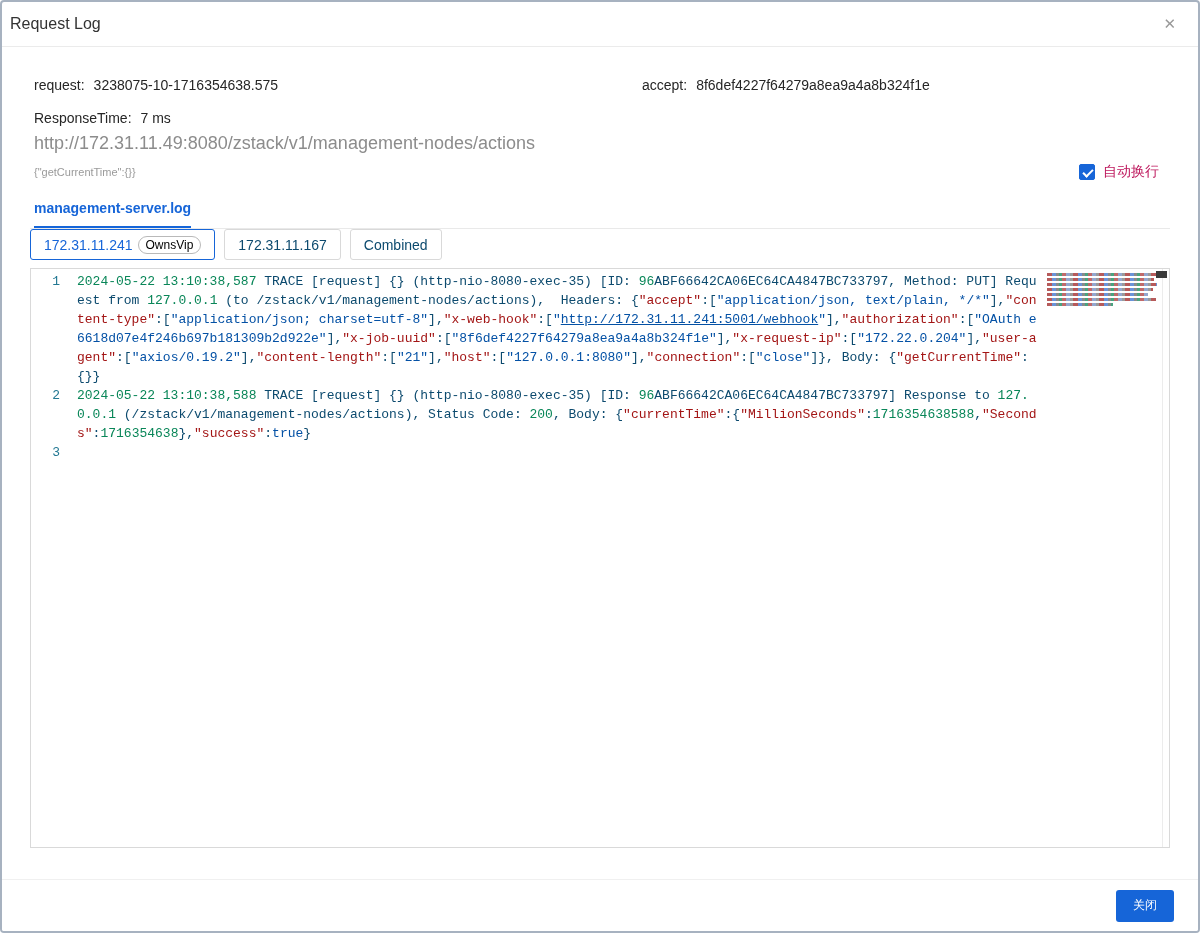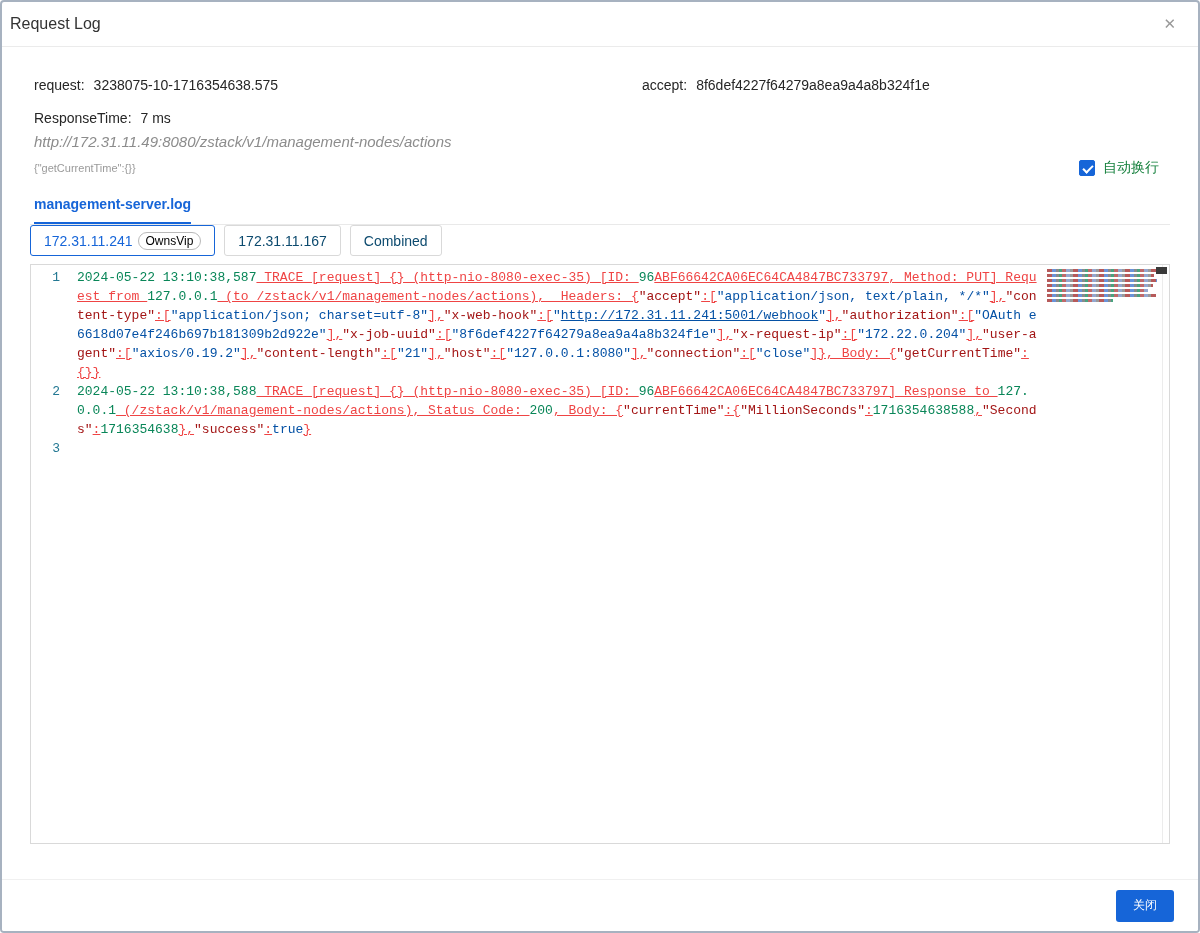--- a/index.html
+++ b/index.html
@@ -10,47 +10,47 @@
   .hdr { position:relative; height:45px; border-bottom:1px solid #ebebeb; display:flex; align-items:center; padding:0 8px; }
   .hdr-title { font-size:16px; color:#333; }
   .hdr-close { position:absolute; right:22px; top:12px; font-size:15px; color:#999; cursor:pointer; line-height:20px; }
 
   
   .meta { padding:0 32px; margin-top:30px; font-size:14px; color:#262626; }
   .meta-row { display:grid; grid-template-columns:608px 1fr; margin-bottom:17px; }
   .meta-pair { display:flex; align-items:baseline; }
   .meta-label { color:#262626; }
   .meta-value { margin-left:9px; color:#262626; }
-  .url-line { font-size:15px; color:#8c8c8c; margin-top:7px;font-style:italic; }
+  .url-line { font-size:18px; color:#8c8c8c; margin-top:7px; }
   .body-row { display:flex; justify-content:space-between; align-items:center; margin-top:9px; padding-right:7px; }
   .body-json { font-size:11px; color:#9a9a9a; }
 
   
-  .wrap-chk { display:flex; align-items:center; font-size:14px; color:#15803d; cursor:pointer; }
+  .wrap-chk { display:flex; align-items:center; font-size:14px; color:#be185d; cursor:pointer; }
   .chk-box { width:16px; height:16px; border-radius:2px; border:1px solid #bfbfbf; background:#fff; position:relative; margin-right:8px; }
   .chk-box.checked { background:var(--accent); border-color:var(--accent); }
   .chk-box.checked:after { content:""; position:absolute; left:5px; top:1.5px; width:4px; height:8px; border:solid #fff; border-width:0 2px 2px 0; transform:rotate(45deg); }
 
   
   .file-tabs { padding:0 32px; margin-top:18px; }
   .file-tab { display:inline-block; font-size:14px; font-weight:bold; color:var(--accent); padding-bottom:10px; border-bottom:2px solid var(--accent); cursor:pointer; }
   .file-tabs-rule { height:1px; background:#e9e9e9; margin:0 28px; }
 
   
   .node-tabs { padding:0 28px; display:flex; }
   .node-tab { display:inline-flex; align-items:center; height:31px; padding:0 13px; background:#fff; border:1px solid #d9d9d9; border-radius:3px; font-size:14px; color:#0c4a6e; margin-right:9px; cursor:pointer; font-family:"Liberation Sans", sans-serif; }
   .node-tab.active { border-color:var(--accent); color:var(--accent); }
   .node-badge { margin-left:5px; font-size:12px; color:#000000; border:1px solid #b9b9b9; border-radius:10px; padding:0 7px; line-height:16px; height:18px; }
 
   
   .editor { position:relative; margin:8px 28px 0; height:580px; border:1px solid #d9d9d9; background:#fff; overflow:hidden; padding-top:3px; }
   .code-line { display:flex; align-items:flex-start; font-family:"Liberation Mono", monospace; font-size:13px; line-height:19px; }
   .gutter { flex:0 0 46px; text-align:right; padding-right:17px; color:#237893; user-select:none; }
   .line-content { flex:1; padding-right:128px; word-break:break-all; white-space:pre-wrap; color:#111; min-height:19px; }
-  .tok-k { color:#ef4444;text-decoration:underline; }
+  .tok-k { color:#0c4a6e; }
   .tok-g { color:#098658; }
   .tok-r { color:#a31515; }
   .tok-b { color:#0451a5; }
   .tok-bl { color:#0451a5; text-decoration:underline; }
 
   
   .minimap { position:absolute; top:4px; right:12px; width:110px; }
   .mm-row { height:3px; margin-bottom:2px; background:repeating-linear-gradient(90deg,#b65a5a 0 5px,#6a93d8 5px 9px,#8a8a8a 9px 12px,#4aa380 12px 15px,#c06a6a 15px 19px,#93a7cf 19px 23px,#9a9a9a 23px 26px); }
   .mm-scroll-handle { position:absolute; top:2px; right:2px; width:11px; height:7px; background:#3a3a3a; }
   .editor-scroll-track { position:absolute; top:0; bottom:0; right:0; width:7px; border-left:1px solid #ececec; background:#fff; }

